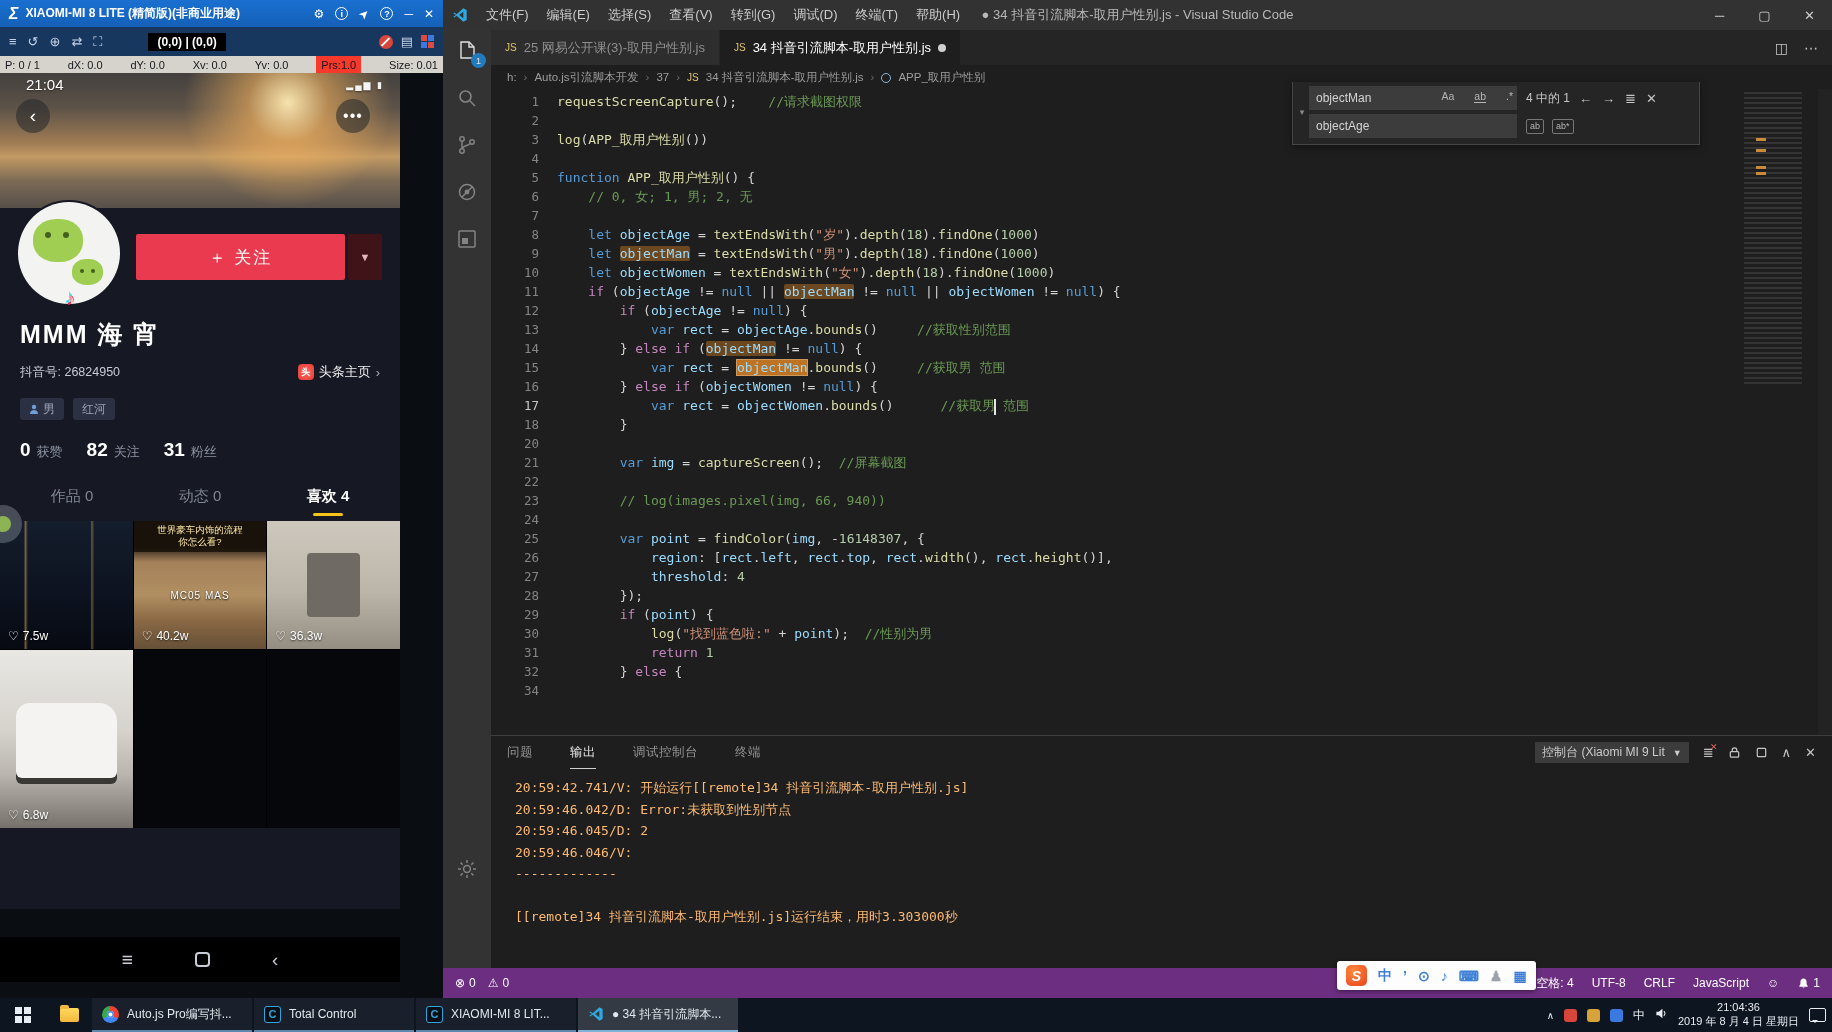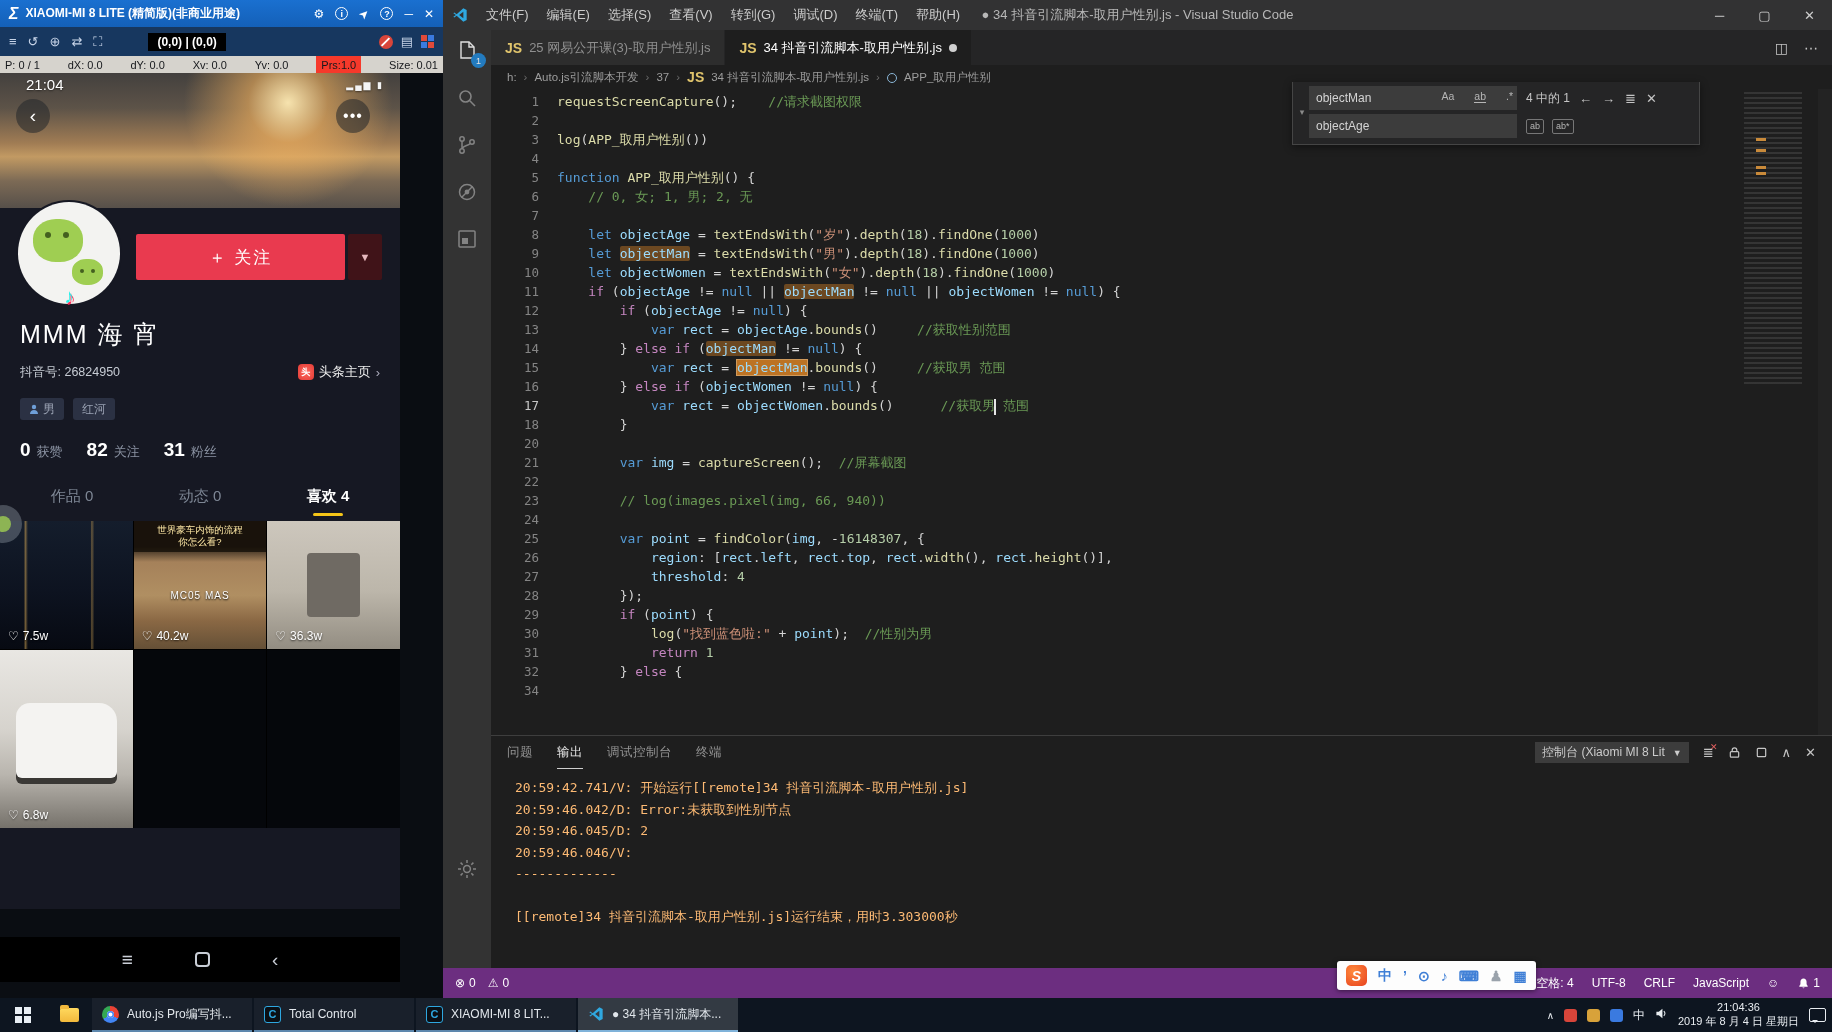--- a/index.html
+++ b/index.html
@@ -43,21 +43,21 @@
   .wx-big{position:absolute;left:15px;top:17px;width:50px;height:43px;background:#9fce52;border-radius:46%}
   .wx-big i,.wx-small i{position:absolute;width:6px;height:6px;border-radius:50%;background:#44601f}
   .wx-big i:first-child{left:12px;top:13px}.wx-big i:last-child{left:30px;top:13px}
   .wx-small{position:absolute;right:14px;bottom:16px;width:37px;height:32px;background:#9fce52;border-radius:46%;border:3px solid #f3f3f1}
   .wx-small i{width:4px;height:4px;background:#44601f}
   .wx-small i:first-child{left:8px;top:10px}.wx-small i:last-child{left:19px;top:10px}
   .tiktok-note{position:absolute;left:46px;bottom:-4px;font-size:20px;color:#2af0ea;text-shadow:1.5px 1.5px 0 #fe2c55;font-weight:700}
   .follow-wrap{flex:1;display:flex;margin:26px 0 0 16px;height:46px}
   .follow-btn{flex:1;background:#e93a4f;color:#fff;font-size:17px;display:flex;align-items:center;justify-content:center;border-radius:2px;letter-spacing:2px}
   .follow-drop{width:34px;margin-left:3px;background:#401318;color:#e6b8bd;display:flex;align-items:center;justify-content:center;font-size:11px;border-radius:2px}
-  .p-name{padding:0 20px;margin-top:14px;font-size:25px;font-weight:400;letter-spacing:2px}
+  .p-name{padding:0 20px;margin-top:14px;font-size:25px;font-weight:700;letter-spacing:2px}
   .id-row{display:flex;align-items:center;padding:0 20px;margin-top:12px}
   .douyin-id{font-size:12.5px;color:#c6cbd3}
   .headline{margin-left:auto;display:flex;align-items:center;gap:5px;font-size:13px;color:#ededed}
   .tt-icon{width:16px;height:16px;border-radius:4px;background:radial-gradient(#ff6a5e,#e33a35);color:#fff;font-size:9px;display:flex;align-items:center;justify-content:center;font-weight:700}
   .chev{color:#aab;font-size:13px}
   .tags{display:flex;gap:9px;padding:0 20px;margin-top:17px}
   .chip{height:22px;padding:0 9px;background:#2b3143;color:#9aa2b3;font-size:12px;border-radius:3px;display:flex;align-items:center;gap:4px}
   .pstats{display:flex;gap:24px;padding:0 20px;margin-top:19px;align-items:baseline}
   .pstat{display:flex;align-items:baseline;gap:6px}
   .pstat .num{font-size:19px;font-weight:700}
@@ -100,21 +100,21 @@
   .vs-body{flex:1;display:flex;min-height:0}
   .activitybar{width:48px;background:#333333;display:flex;flex-direction:column;align-items:center;padding-top:8px;gap:21px;flex:none}
   .ab-ic{position:relative;width:26px;height:26px;display:flex;align-items:center;justify-content:center;opacity:.85}
   .ab-ic.dim{opacity:.55}
   .badge{position:absolute;right:-6px;bottom:-4px;width:15px;height:15px;border-radius:50%;background:#2188d8;color:#fff;font-size:9px;display:flex;align-items:center;justify-content:center}
   .ab-gear{margin-top:auto;margin-bottom:86px}
   .editor-zone{flex:1;display:flex;flex-direction:column;min-width:0;position:relative}
   .tabsbar{height:35px;background:#252526;display:flex;align-items:stretch;flex:none}
   .etab{display:flex;align-items:center;gap:7px;padding:0 14px;font-size:13px;background:#2d2d2d;color:#8f8f8f;border-right:1px solid #252526;white-space:nowrap}
   .etab.active{background:#1e1e1e;color:#ffffff}
-  .jsb{color:#e0c46c;font-size:14px;font-weight:700}
+  .jsb{color:#e0c46c;font-size:10px;font-weight:400}
   .dirty-dot{width:8px;height:8px;border-radius:50%;background:#d0d0d0;display:inline-block}
   .tab-actions{margin-left:auto;display:flex;align-items:center;gap:16px;color:#c5c5c5;padding-right:14px;font-size:14px}
   .breadcrumbs{height:24px;display:flex;align-items:center;font-size:11.5px;color:#9d9d9d;padding-left:16px;gap:7px;flex:none;white-space:nowrap}
   .bsep{color:#6b6b6b}
   .sym-ic{display:inline-block;width:10px;height:10px;border:1.3px solid #8ab6d6;border-radius:50%;position:relative;top:1px}
 
   .editor-wrap{height:646px;position:relative;overflow:hidden;flex:none;padding-top:3px;
      font-family:"DejaVu Sans Mono","Liberation Mono",monospace;font-size:13px;line-height:19px}
   .code-line{display:flex;height:19px;white-space:pre}
   .ln{width:48px;text-align:right;color:#858585;flex:none;font-size:12.5px}
@@ -139,21 +139,21 @@
   .fw-inputwrap{position:relative;width:208px;height:24px}
   .fw-inputwrap input{width:100%;height:100%;background:#3c3c3c;border:none;color:#d4d4d4;font-size:12px;padding:0 62px 0 7px;font-family:"Liberation Sans",sans-serif;outline:none}
   .fw-inopts{position:absolute;right:4px;top:4px;display:flex;gap:20px;color:#b6b6b6;font-size:10.5px}
   .fw-inopts .ww{border-bottom:1px solid #b6b6b6}
   .fw-count{font-size:12px;color:#c5c5c5;white-space:nowrap}
   .fw-nav{display:flex;gap:10px;color:#c5c5c5;font-size:13px;align-items:center}
   .fw-repicons{display:flex;gap:8px;color:#b6b6b6;font-size:9px}
   .fw-repicons span{border:1px solid #777;padding:0 3px;border-radius:2px;line-height:13px}
 
   .panel{height:233px;border-top:1px solid #3e3e3e;display:flex;flex-direction:column;background:#1e1e1e;flex:none}
-  .panel-head{height:33px;display:flex;align-items:center;padding:0 16px;gap:24px;font-size:12.5px;color:#949494;flex:none}
+  .panel-head{height:33px;display:flex;align-items:center;padding:0 16px;gap:37px;font-size:12.5px;color:#949494;flex:none}
   .ptab2{height:100%;display:flex;align-items:center;letter-spacing:.5px}
   .ptab2.active{color:#e7e7e7;box-shadow:inset 0 -1px 0 #cfcfcf}
   .panel-right{margin-left:auto;display:flex;align-items:center;gap:14px;color:#c5c5c5}
   .console-select{background:#3c3c3c;font-size:12px;height:21px;display:flex;align-items:center;padding:0 7px;gap:8px;color:#cccccc}
   .ph-ic{font-size:13px;display:flex;align-items:center}
   .clear-ic{position:relative;font-size:13px}
   .clear-ic em{position:absolute;right:-4px;top:-3px;font-style:normal;color:#e35f5f;font-size:9px}
   .panel-body{flex:1;padding:8px 0 0 24px;font-family:"DejaVu Sans Mono","Liberation Mono",monospace;font-size:13px;line-height:21.5px;color:#fdba74;overflow:hidden}
   .out-line{white-space:pre;min-height:21.5px}
 
@@ -520,21 +520,21 @@
       </div>
 
       <div class="panel">
         <div class="panel-head">
           <span class="ptab2">问题</span>
           <span class="ptab2 active">输出</span>
           <span class="ptab2">调试控制台</span>
           <span class="ptab2">终端</span>
           <span class="panel-right">
             <span class="console-select">
-              <span>控制台 (Xiaomi MI 8 Lit</span>
+              <span>控制台 (Xiaomi MI 9 Lit</span>
               <span style="font-size:9px">▼</span>
             </span>
             <span class="ph-ic clear-ic">≣<em>✕</em></span>
             <span class="ph-ic">
               <svg width="13" height="13" viewBox="0 0 14 14" fill="none" stroke="#c5c5c5" stroke-width="1.3">
                   <rect x="2.5" y="6" width="9" height="6" rx="1"></rect>
                   <path d="M4.5 6V4.5a2.5 2.5 0 0 1 5 0V6"></path>
                 </svg>
             </span>
             <span class="ph-ic">

